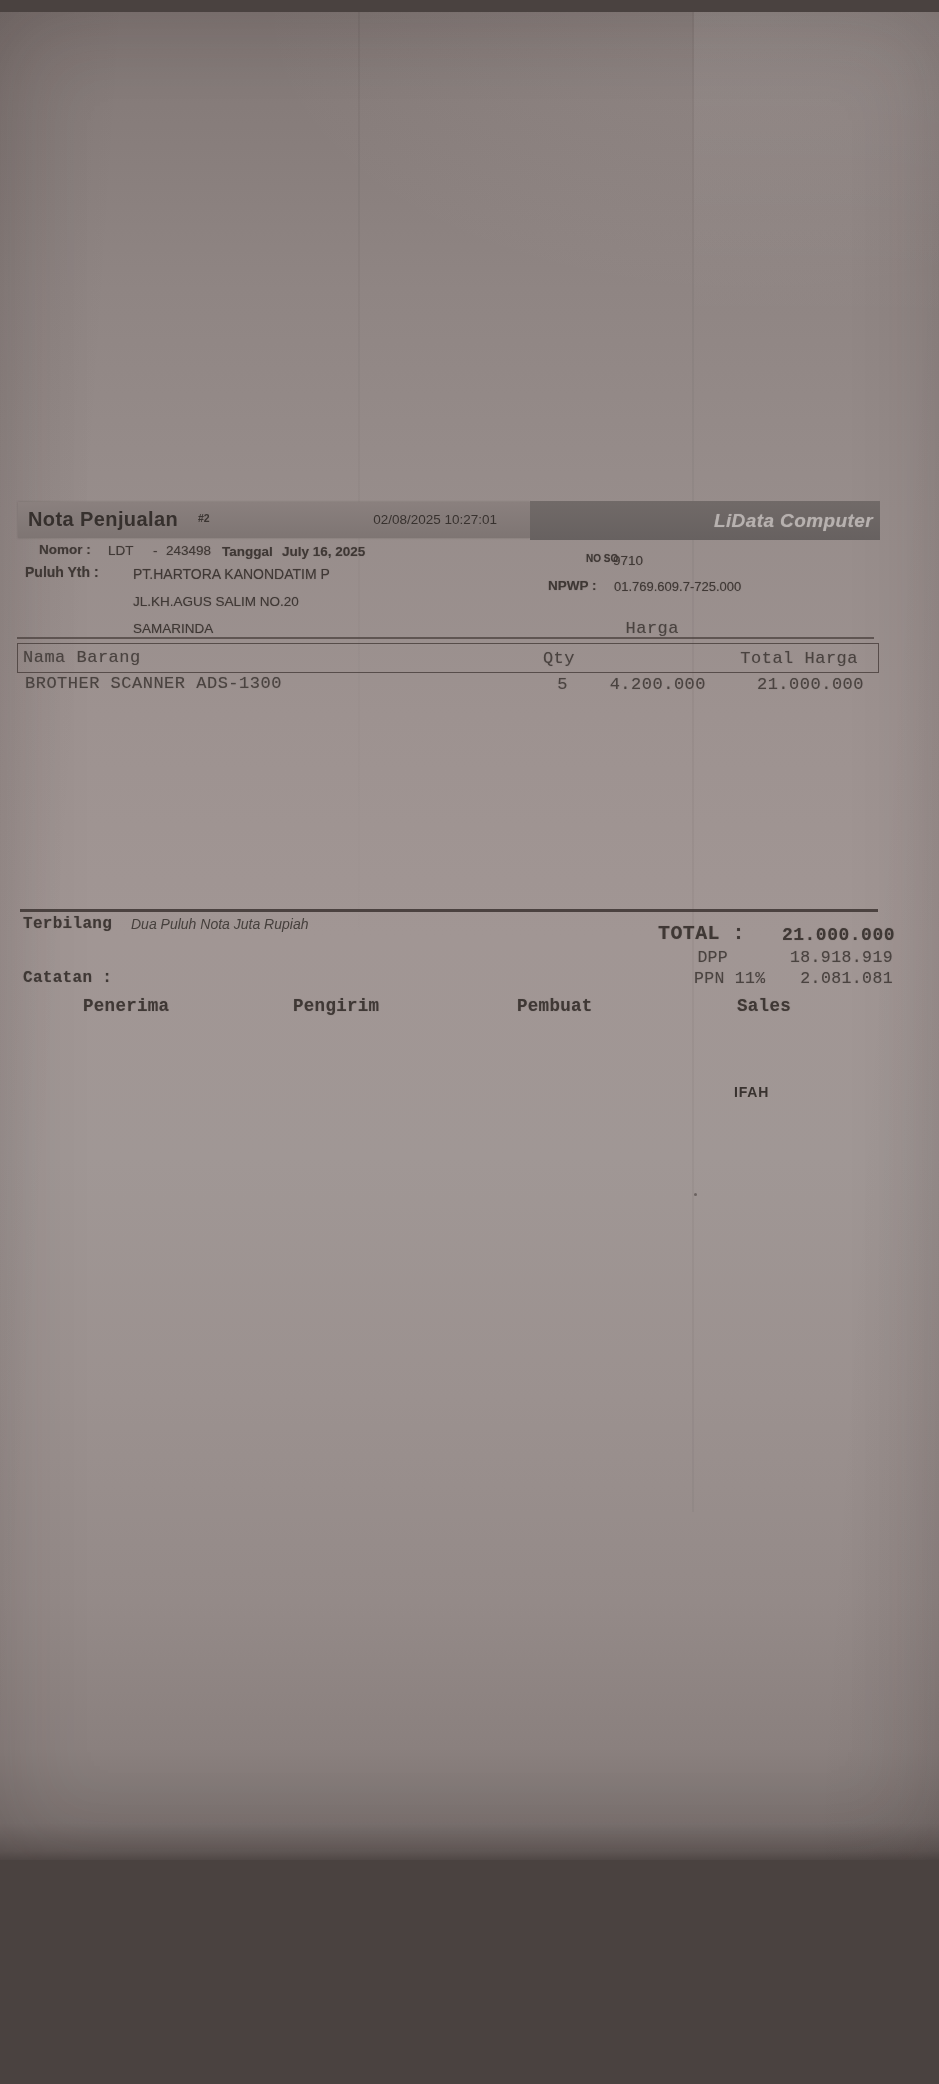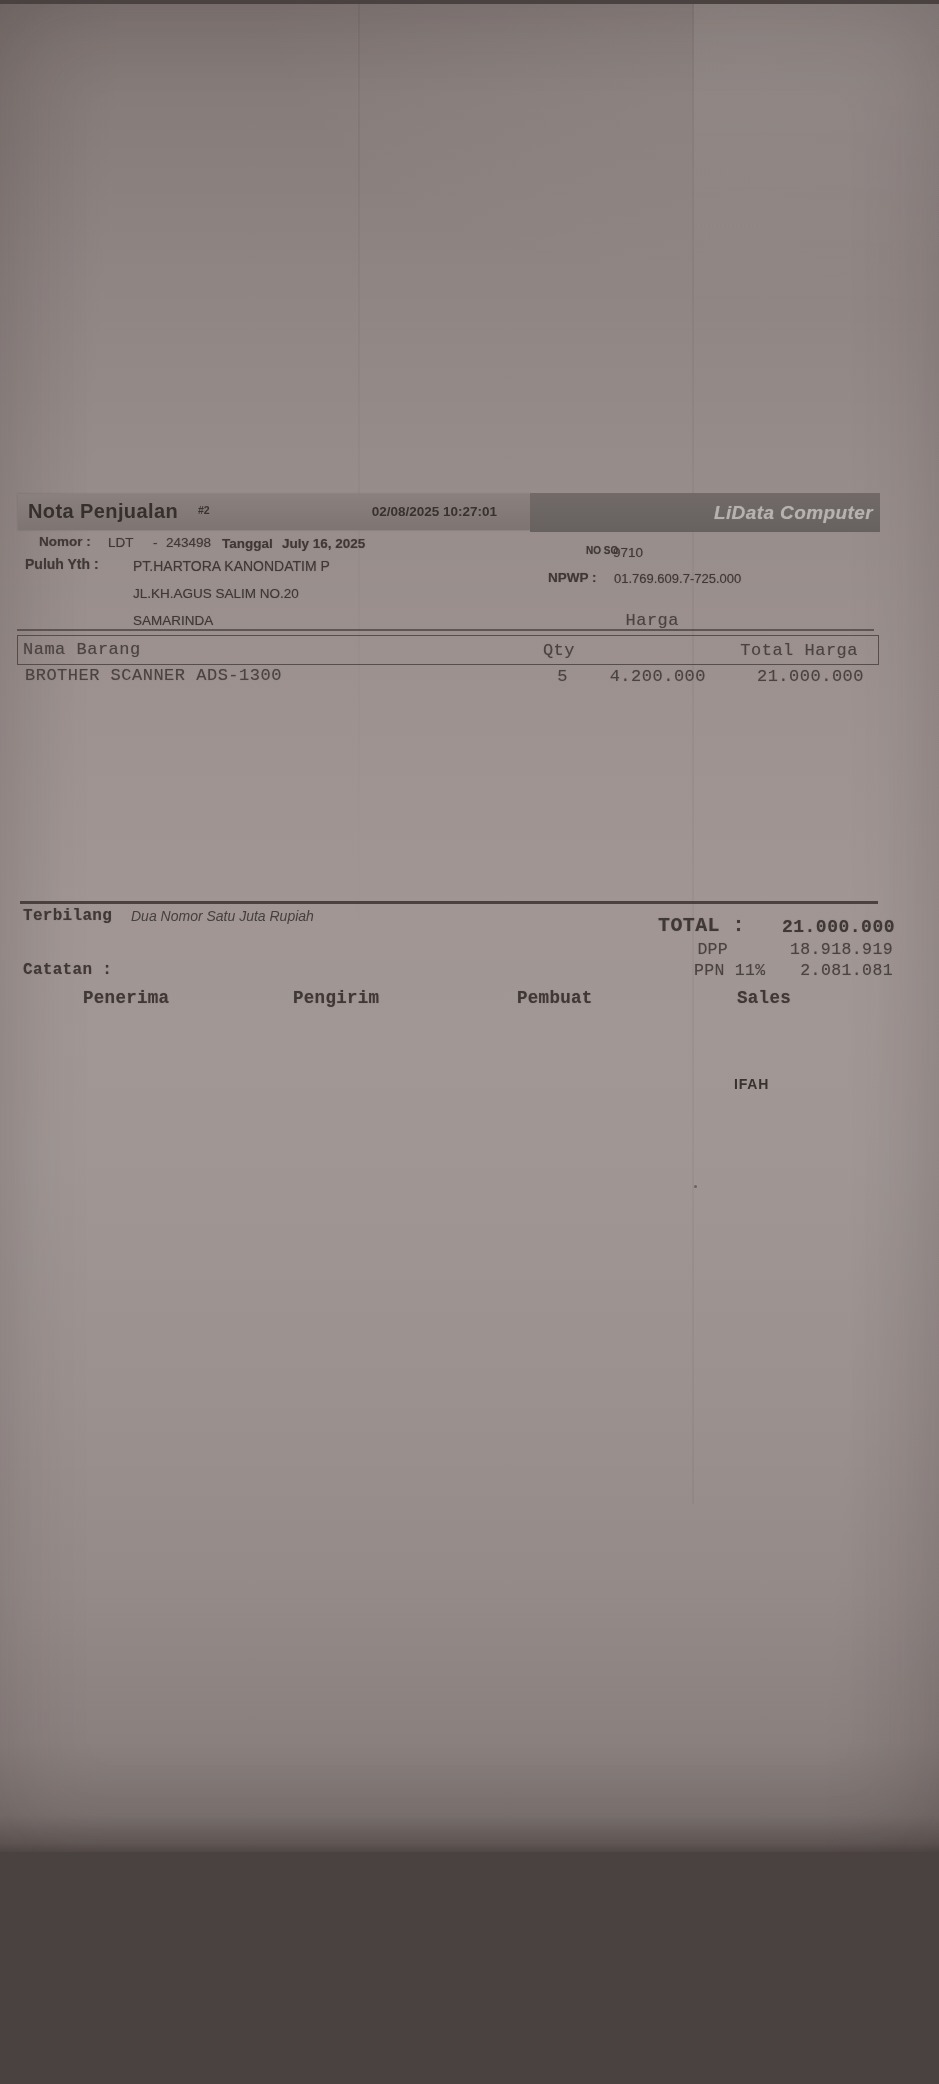--- a/index.html
+++ b/index.html
@@ -1,19 +1,19 @@
 <!DOCTYPE html>
 <html><head>
 <meta charset="utf-8">
 <style>
   html,body{margin:0;padding:0;background:#4a4240;}
   .page{
     position:relative;
     width:939px;height:1848px;
-    margin:4px auto;
+    margin:12px auto;
     overflow:hidden;
     background:
       radial-gradient(900px 520px at 80% 0%, rgba(218,210,207,0.10), rgba(0,0,0,0) 55%),
       linear-gradient(94deg, rgba(30,22,20,0.06) 0%, rgba(0,0,0,0) 12%, rgba(0,0,0,0) 88%, rgba(30,22,20,0.05) 100%),
       linear-gradient(180deg,
         #7f7573 0%, #867c7a 5%, #8f8583 15%, #968c8a 25%,
         #9d9290 38%, #a19694 50%, #a09795 62%, #9b918f 75%,
         #948a88 86%, #8a807e 94%, #7b7270 98%, #655c5a 99.5%, #554d4b 100%);
     box-shadow: inset 0 0 90px rgba(40,30,28,0.18);
     font-family:"Liberation Sans","DejaVu Sans",sans-serif;
@@ -28,21 +28,21 @@
   
   .crease-a{left:358px;top:0;width:2px;height:980px;background:linear-gradient(180deg,rgba(0,0,0,0.05),rgba(0,0,0,0));}
   .crease-b{left:692px;top:0;width:2px;height:1500px;background:rgba(0,0,0,0.035);}
   .light-col{left:694px;top:0;width:245px;height:320px;background:linear-gradient(180deg,rgba(255,255,255,0.05),rgba(255,255,255,0));}
 
   
   .bar-light{left:18px;top:490px;width:512px;height:36px;background:linear-gradient(180deg,#8a807e,#7e7573);box-shadow:0 0 2px rgba(60,52,50,0.3);}
   .bar-dark{left:530px;top:489px;width:350px;height:39px;background:linear-gradient(180deg,#716a68,#676160);}
   .title{left:28px;top:497px;font-size:20px;font-weight:bold;letter-spacing:0.4px;color:#36302d;}
   .copy-mark{left:198px;top:501px;font-size:10.5px;font-weight:bold;color:#3b3532;}
-  .timestamp{right:442px;top:501px;font-size:13.5px;font-weight:bold;color:#38322f;}
+  .timestamp{right:442px;top:501px;font-size:13.5px;font-weight:normal;color:#38322f;}
   .brand{right:66px;top:499px;font-size:19px;font-weight:bold;font-style:italic;letter-spacing:0.4px;color:#b7b1af;text-shadow:0 0 1px rgba(190,185,183,0.6);}
 
   
   .lbl{font-weight:bold;}
   .nomor-label{left:39px;top:531px;font-size:13.5px;}
   .nomor-prefix{left:108px;top:532px;font-size:13.5px;}
   .nomor-sep{left:153px;top:532px;font-size:13.5px;}
   .nomor-number{left:166px;top:532px;font-size:13.5px;}
   .tanggal-label{left:222px;top:533px;font-size:13.5px;font-weight:bold;}
   .tanggal-value{left:282px;top:533px;font-size:13.5px;font-weight:bold;}
@@ -131,21 +131,21 @@
   <div class="abs th-harga mono ink-soft">Harga</div>
   <div class="abs th-total mono ink-soft">Total Harga</div>
 
   <div class="abs td-name mono ink-soft">BROTHER SCANNER ADS-1300</div>
   <div class="abs td-qty mono ink-soft">5</div>
   <div class="abs td-harga mono ink-soft">4.200.000</div>
   <div class="abs td-total mono ink-soft">21.000.000</div>
 
   <div class="abs divider"></div>
   <div class="abs terbilang-label mono ink">Terbilang</div>
-  <div class="abs terbilang-value sans">Dua Nomor Satu Juta  Rupiah</div>
+  <div class="abs terbilang-value sans">Dua Puluh Nota Juta  Rupiah</div>
 
   <div class="abs total-label mono ink">TOTAL :</div>
   <div class="abs total-value mono ink">21.000.000</div>
   <div class="abs dpp-label mono ink-soft">DPP</div>
   <div class="abs dpp-value mono ink-soft">18.918.919</div>
   <div class="abs catatan-label mono ink">Catatan :</div>
   <div class="abs ppn-label mono ink-soft">PPN 11%</div>
   <div class="abs ppn-value mono ink-soft">2.081.081</div>
 
   <div class="abs sig sig-0 mono ink">Penerima</div>

